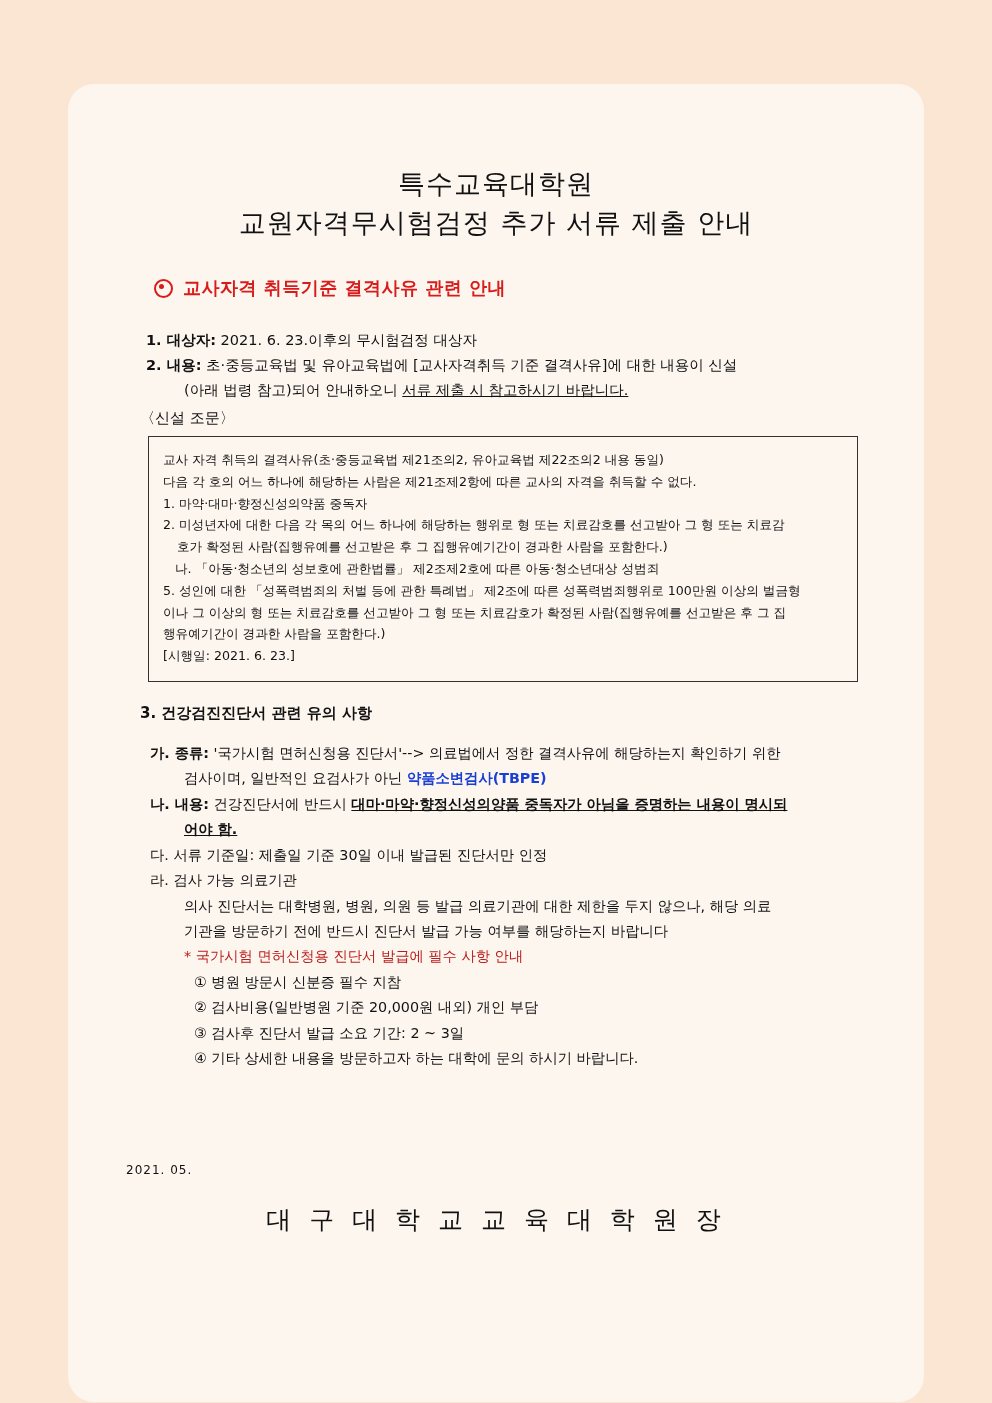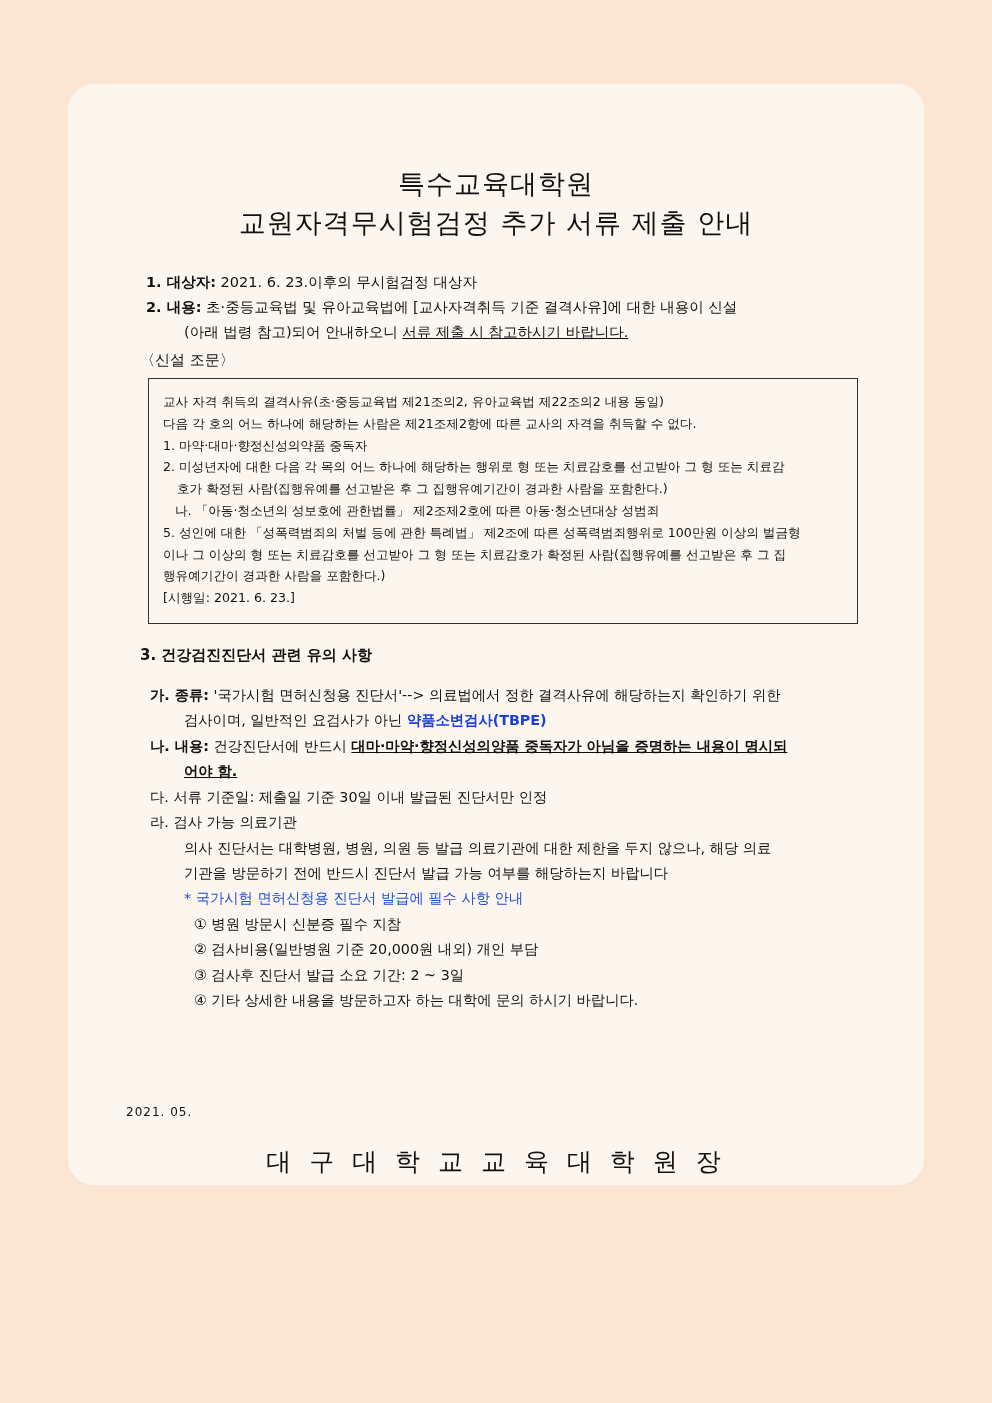--- a/index.html
+++ b/index.html
@@ -11,21 +11,21 @@
     height: 1403px;
     background: #fbe6d4;
     font-family: "DejaVu Sans", "Liberation Sans", sans-serif;
     overflow: hidden;
   }
   .page {
     position: absolute;
     left: 68px;
     top: 84px;
     width: 856px;
-    height: 1101px;
+    height: 1318px;
     background: #fdf6ef;
     border-radius: 26px;
     box-sizing: border-box;
     padding: 52px 58px 0 58px;
   }
   .title-block {
     text-align: center;
     margin-top: 28px;
   }
   .title-line1 {
@@ -115,21 +115,21 @@
     margin-top: 18px;
     font-size: 14.3px;
     line-height: 1.78;
     color: #111;
     padding-left: 24px;
   }
   .sub-ind { padding-left: 34px; }
   .sub-ind2 { padding-left: 44px; }
   .bold { font-weight: bold; }
   .blue-bold { color: #1a3fd4; font-weight: bold; }
-  .star-note { color: #1d4ed8; }
+  .star-note { color: #b91c1c; }
   .footer-date {
     text-align: left;
     margin-top: 91px;
     font-size: 12px;
     color: #111;
     letter-spacing: 1px;
   }
   .footer-org {
     text-align: center;
     margin-top: 26px;
@@ -141,20 +141,24 @@
 </head>
 <body>
 
 <div class="page">
 
   <div class="title-block">
     <div class="title-line1">특수교육대학원</div>
     <div class="title-line2">교원자격무시험검정 추가 서류 제출 안내</div>
   </div>
 
+  <div class="section-red">
+    <span class="bullet-ring"></span>
+    <span>교사자격 취득기준 결격사유 관련 안내</span>
+  </div>
 
   <div class="list-1">
     <div class="li-row">
       <span class="lbl-b">1. 대상자:</span><span> 2021. 6. 23.이후의 무시험검정 대상자</span>
     </div>
     <div class="li-row">
       <span class="lbl-b">2. 내용:</span><span> 초·중등교육법 및 유아교육법에 [교사자격취득 기준 결격사유]에 대한 내용이 신설</span>
     </div>
     <div class="li-row indent-1">
       <span>(아래 법령 참고)되어 안내하오니 </span><span class="underline">서류 제출 시 참고하시기 바랍니다.</span>

